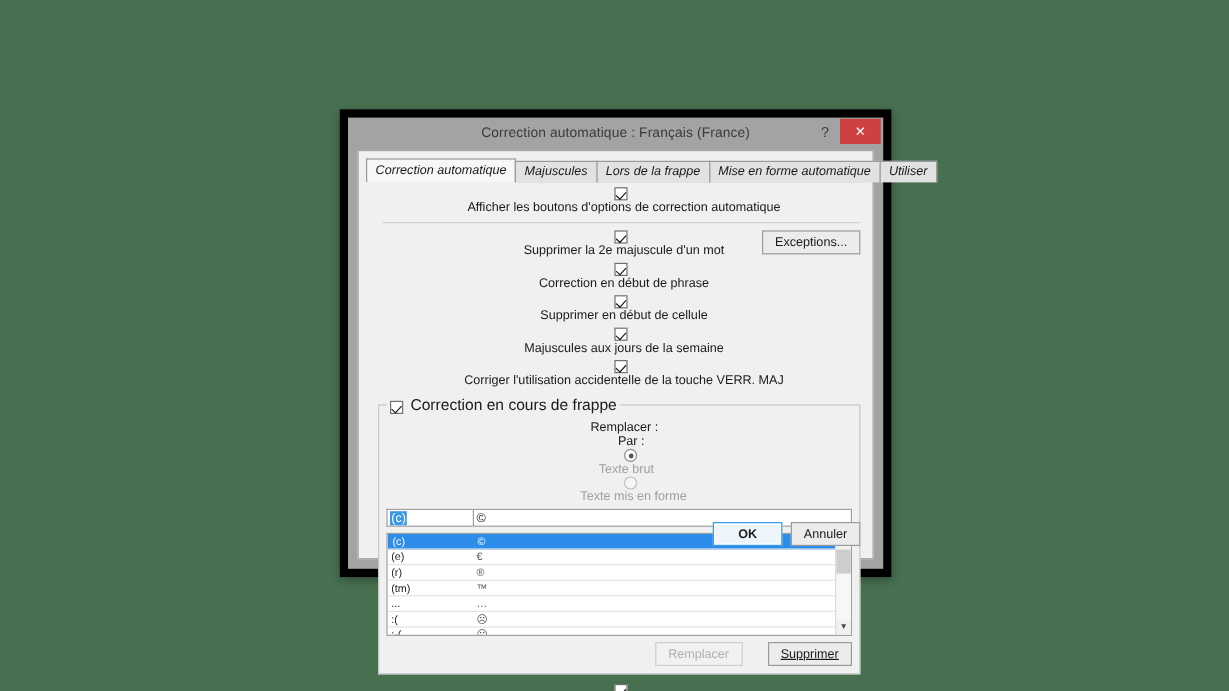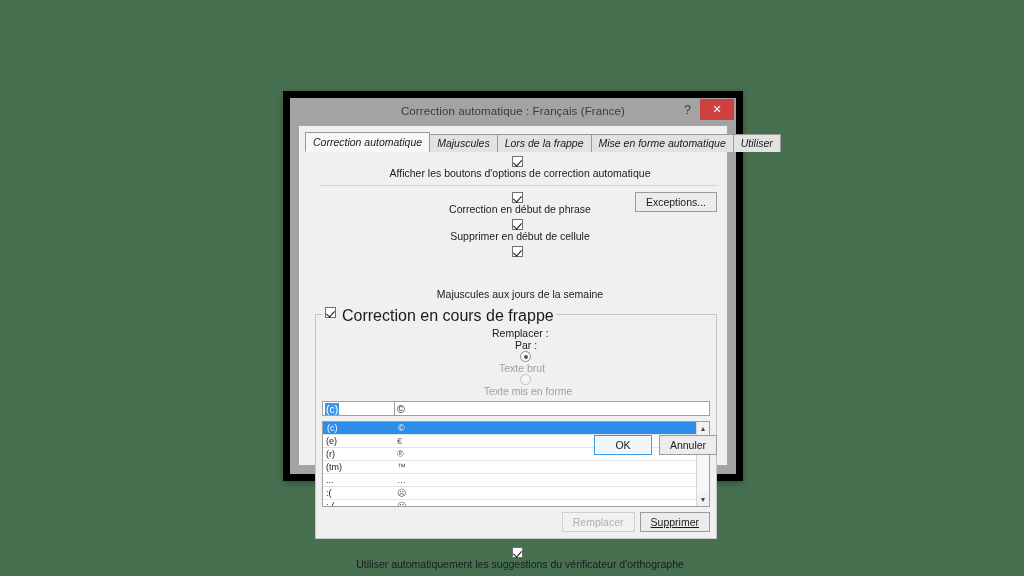--- a/index.html
+++ b/index.html
@@ -204,20 +204,21 @@
   .btn.disabled {
     color: #b0b0b0;
     border-color: #cfcfcf;
     background: #f1f1f1;
     cursor: default;
   }
   .btn.focus {
     border: 1px solid #3b9ae1;
     box-shadow: inset 0 0 0 1px #ffffff;
     background: #eef6fc;
+    font-weight: bold;
   }
 
   
   .divider {
     height: 1px;
     background: #d2d2d2;
     margin: 6px 0 6px 0;
   }
 
   
@@ -228,22 +229,22 @@
     margin-top: 6px;
     padding: 4px 6px 6px 6px;
   }
   .group-title {
     position: absolute;
     top: -8px;
     left: 6px;
     background: #f0f0f0;
     padding: 0 3px;
     display: flex;
-    align-items: flex-start;
-    font-size: 16px;
+    align-items: flex-end;
+    font-size: 13px;
     color: #1a1a1a;
   }
 
   
   .field-row {
     display: flex;
     margin-top: 4px;
   }
   .tinput {
     height: 15px;
@@ -320,21 +321,21 @@
     left: 0;
     right: 0;
     height: 20px;
     background: #cdcdcd;
     cursor: pointer;
   }
 
   .btnrow {
     display: flex;
     justify-content: flex-end;
-    gap: 5px;
+    gap: 21px;
     margin-top: 5px;
   }
 
   
   .footer {
     position: absolute;
     right: 0;
     bottom: 0;
     display: flex;
     gap: 7px;
@@ -369,29 +370,37 @@
       <div class="row" style="margin:4px 0 0 14px;">
         <span class="cb checked"></span>
         <span>Afficher les boutons d'options de correction automatique</span>
       </div>
 
       <div class="divider" style="margin-left:14px;margin-right:4px;"></div>
 
       <div style="position:relative;margin-left:14px;">
         <div class="row" style="margin-bottom:4px;">
           <span class="cb checked"></span>
+          <span>Supprimer la 2e majuscule d'un mot</span>
+        </div>
+        <div class="row" style="margin-bottom:4px;">
+          <span class="cb checked"></span>
           <span>Correction en début de phrase</span>
         </div>
         <div class="row" style="margin-bottom:4px;">
           <span class="cb checked"></span>
           <span>Supprimer en début de cellule</span>
         </div>
-        <div class="row" style="margin-bottom:4px;gap:31px;">
+        <div class="row" style="margin-bottom:4px;">
           <span class="cb checked"></span>
           <span>Majuscules aux jours de la semaine</span>
+        </div>
+        <div class="row">
+          <span class="cb checked"></span>
+          <span>Corriger l'utilisation accidentelle de la touche VERR. MAJ</span>
         </div>
 
         <button class="btn" style="position:absolute;right:4px;top:0;min-width:62px;">Exceptions...</button>
       </div>
 
       <div class="group" style="margin-left:10px;margin-right:4px;margin-top:14px;">
         <div class="group-title">
           <span class="cb checked"></span>
           <span>Correction en cours de frappe</span>
         </div>

